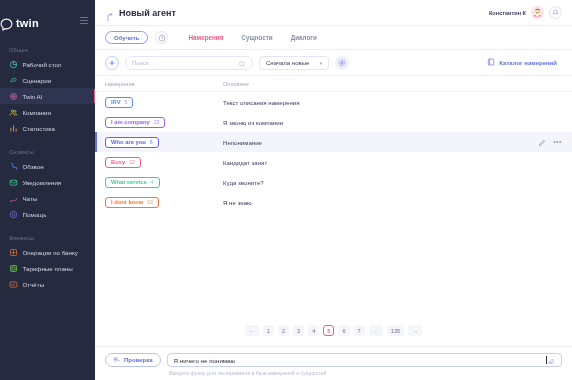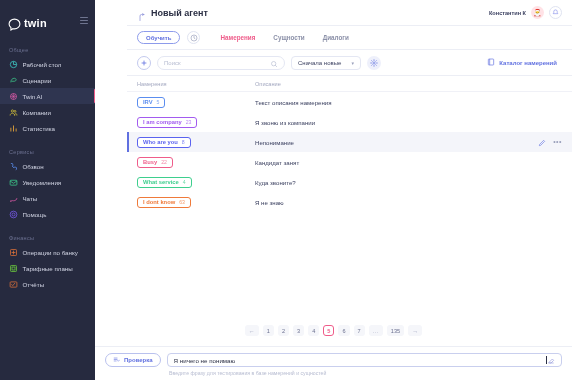--- a/index.html
+++ b/index.html
@@ -15,21 +15,21 @@
   .sidebar {
     width: 95px; height: 380px;
     background: #262A3F;
     color: #fff;
     position: relative;
     flex: 0 0 95px;
     padding-top: 8px;
   }
   .brand {
     display: flex; align-items: center;
-    padding: 4px 8px 0 8px;
+    padding: 4px 8px 0 0;
     height: 26px;
     position: relative;
   }
   .brand-logo {
     width: 13px; height: 13px;
     margin-right: 3px;
     display: block;
   }
   .brand-name {
     font-size: 11px; font-weight: 700; letter-spacing: .2px; color: #fff;
@@ -57,21 +57,21 @@
   .nav-item.active { background: #2f3550; }
   .nav-item.active::after {
     content:""; position: absolute; right: -1px; top: 1px;
     width: 2px; height: 14px; background: #ef5c8a; border-radius: 2px;
   }
   .nav-ico { width: 9px; height: 9px; margin-right: 4.5px; flex: 0 0 9px; }
   .nav-ico svg { display:block; width: 9px; height: 9px; }
   .nav-label { white-space: nowrap; }
 
   
-  .main { flex: 1 1 auto; height: 380px; background: #fff; display:flex; flex-direction: column; position: relative; padding-left: 32px; }
+  .main { flex: 1 1 auto; height: 380px; background: #fff; display:flex; flex-direction: column; position: relative; }
 
   .topbar {
     height: 26px; display: flex; align-items: center;
     padding: 0 10px 0 10px;
     border-bottom: 1px solid #eceef5;
   }
   .back-ico { width: 9px; height: 9px; margin-right: 5px; }
   .page-title { font-size: 9px; font-weight: 700; color: #2b2f44; }
   .topbar-right { margin-left: auto; display: flex; align-items: center; gap: 5px; }
   .user-name { font-size: 5.6px; color: #3b4060; font-weight: 600; }

